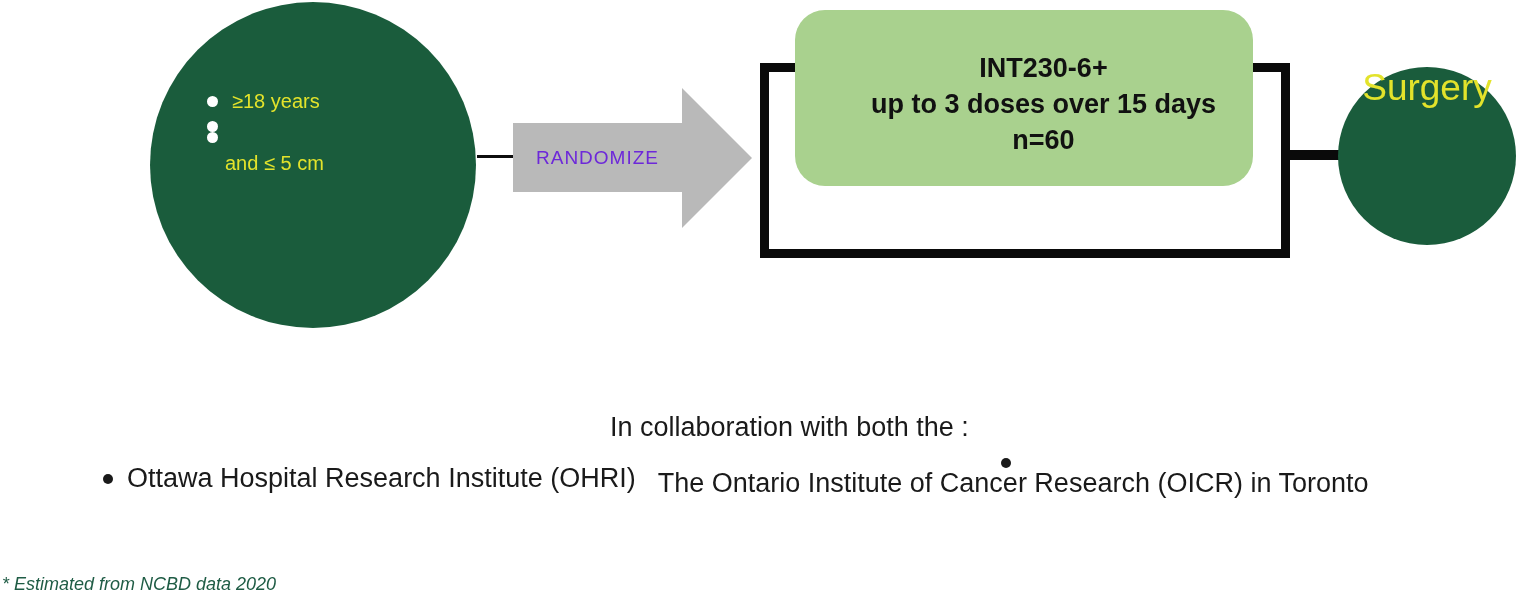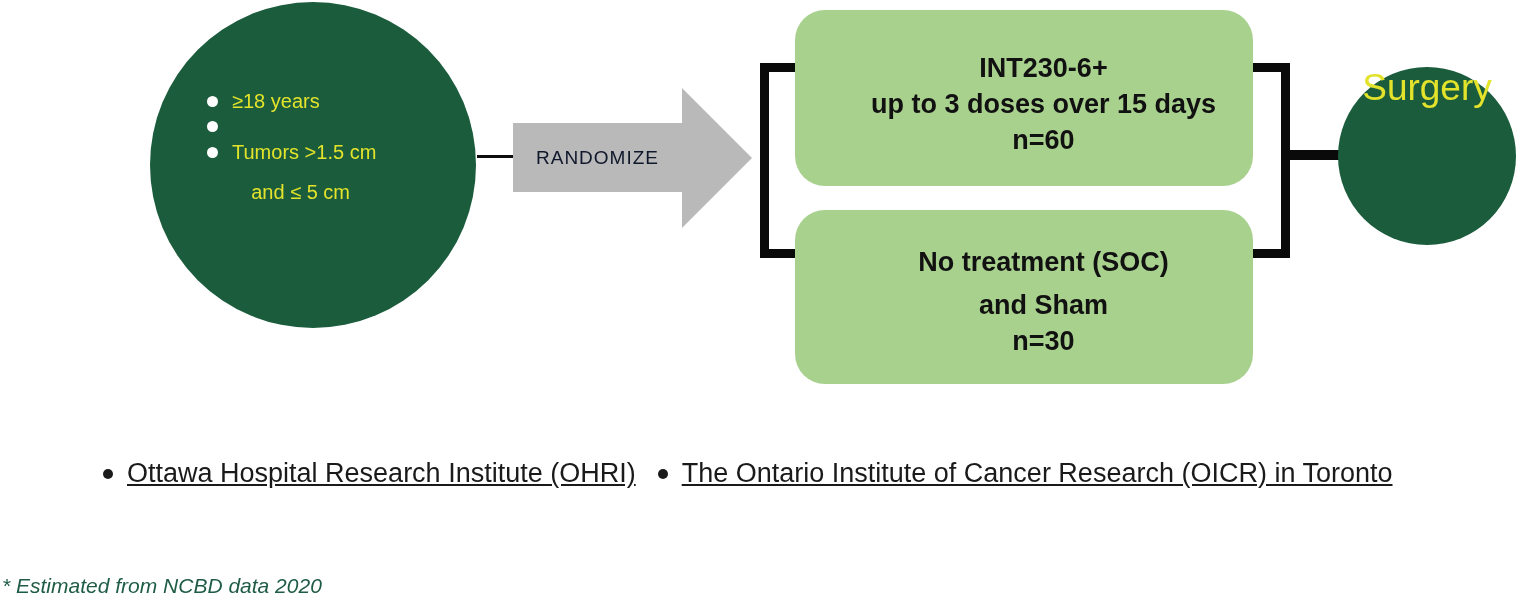--- a/index.html
+++ b/index.html
@@ -51,21 +51,21 @@
 
   
   .arrow-body {
     position: absolute;
     left: 513px; top: 123px;
     width: 169px; height: 69px;
     background: #B9B9B9;
     display: flex; align-items: center; justify-content: center;
   }
   .arrow-label {
-    color: #0f172a;
+    color: #6d28d9;
     font-size: 19px;
     letter-spacing: 1px;
     text-align: right;
   }
   .arrow-head {
     position: absolute;
     left: 682px; top: 88px;
     width: 0; height: 0;
     border-top: 70px solid transparent;
     border-bottom: 70px solid transparent;
@@ -130,35 +130,35 @@
   }
   .collab-partners {
     position: absolute;
     left: 103px; top: 458px;
     font-size: 27px;
     color: #1a1a1a;
     white-space: nowrap;
     display: flex;
     align-items: center;
   }
-  .partner { display: inline-flex; align-items: center; text-decoration: underline; }
+  .partner { display: inline-flex; align-items: center; }
   .partner .pdot {
     width: 10px; height: 10px;
     border-radius: 50%;
     background: #1a1a1a;
     margin-right: 14px;
     flex: 0 0 auto;
   }
-  .partner.second { margin-left: 22px; }
+  .partner.second { margin-left: 22px; flex-direction: column; }
 
   
   .footnote {
     position: absolute;
     left: 2px; top: 574px;
-    font-size: 21px;
+    font-size: 18px;
     font-style: italic;
     color: #1F5C45;
     white-space: nowrap;
   }
 </style>
 </head>
 <body>
 
 <div class="canvas">
 
@@ -166,21 +166,20 @@
     <div class="elig-list">
       <div class="elig-line">
         <span class="dot"></span>
         <span>≥18 years</span>
       </div>
       <div class="elig-line">
         <span class="dot"></span>
       </div>
       <div class="elig-line">
         <span class="dot"></span>
-        <span>Tumors &gt;1.5 cm</span>
       </div>
       <div class="elig-line no-bullet">
         <span>and ≤ 5 cm</span>
       </div>
     </div>
   </div>
 
   <div class="connector"></div>
 
   <div class="arrow-body">
@@ -190,30 +189,26 @@
 
   <div class="bracket-frame"></div>
   <div class="bracket-arm"></div>
 
   <div class="arm-box arm-top">
     <div>INT230-6+</div>
     <div>up to 3 doses over 15 days</div>
     <div>n=60</div>
   </div>
 
-  <div class="arm-box arm-bottom">
-    <div>No treatment (SOC)</div>
-    <div class="gap-line">and Sham</div>
-    <div>n=30</div>
-  </div>
 
   <div class="circle surgery">
     <span>Surgery</span>
   </div>
 
+  <div class="collab-heading">In collaboration with both the :</div>
 
   <div class="collab-partners">
     <span class="partner">
       <span class="pdot"></span>
       <span>Ottawa Hospital Research Institute (OHRI)</span>
     </span>
     <span class="partner second">
       <span class="pdot"></span>
       <span>The Ontario Institute of Cancer Research (OICR) in Toronto</span>
     </span>

